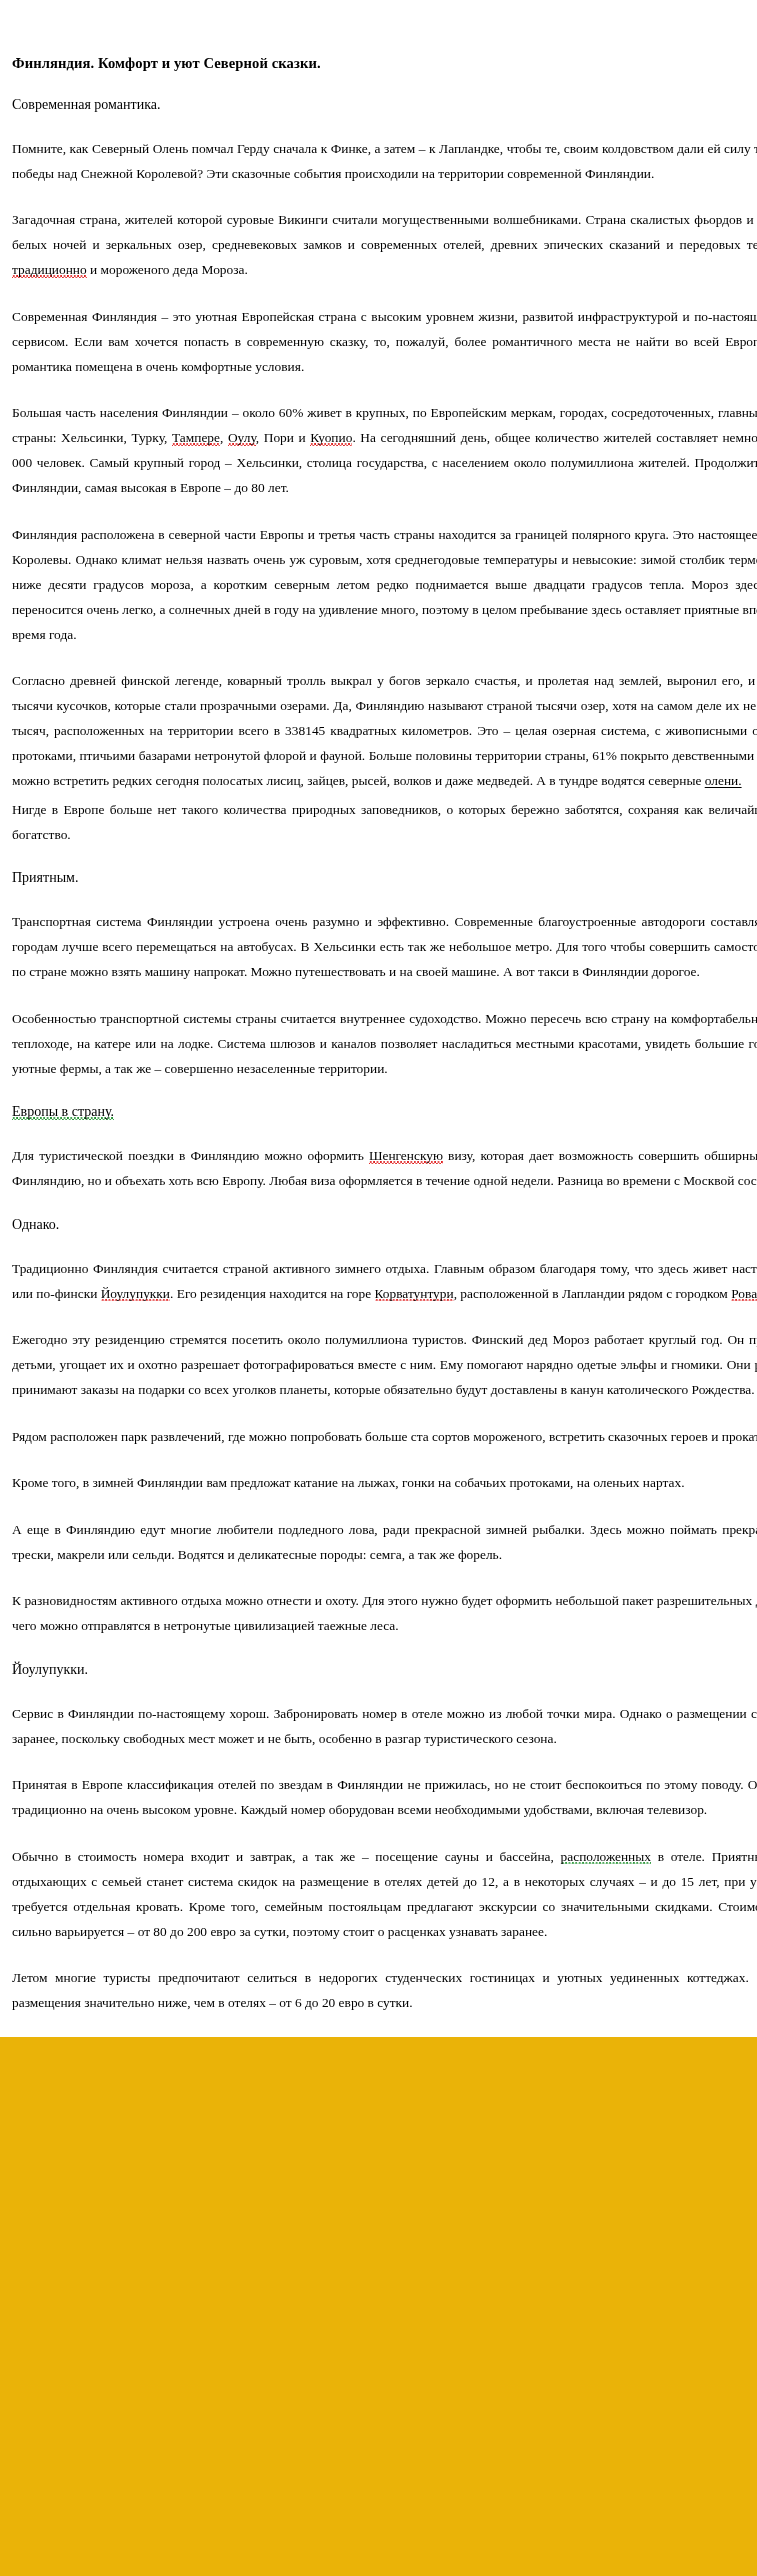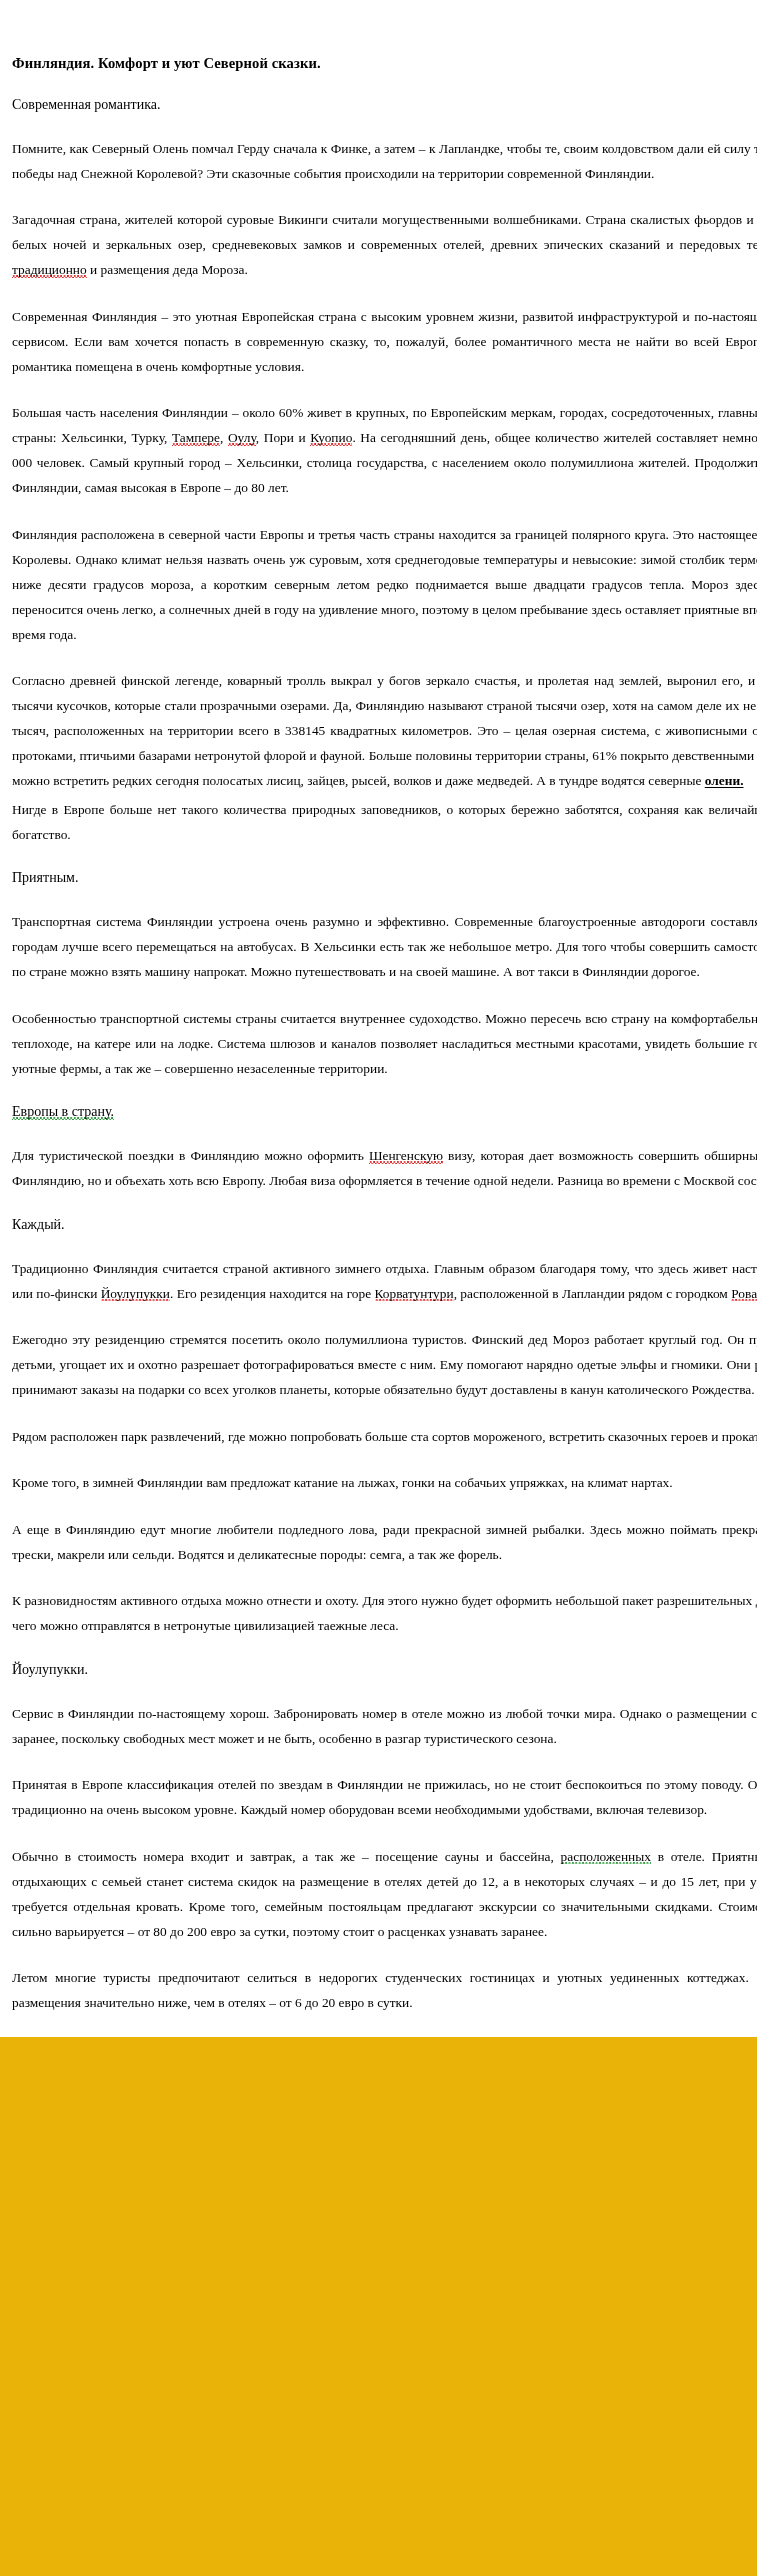--- a/index.html
+++ b/index.html
@@ -101,53 +101,52 @@
     background-image:
       linear-gradient(45deg, transparent 45%, #1a8f2a 45%, #1a8f2a 58%, transparent 58%),
       linear-gradient(-45deg, transparent 45%, #1a8f2a 45%, #1a8f2a 58%, transparent 58%);
     padding-bottom: 0.9px;
   }
   
   .ul {
     text-decoration: underline;
     text-decoration-thickness: 0.9px;
     text-underline-offset: 1.7px;
-    font-weight: bold;
   }
 </style>
 </head>
 <body>
 
 <div id="doc-viewport">
   <div class="corner-artifact"></div>
 
   <div id="doc-page">
     <div class="doc-body">
 
       <h1 class="doc-title">Финляндия. Комфорт и уют Северной сказки.</h1>
 
       <div id="sections-host">
           <h2 class="doc-heading"><span>Современная романтика.</span></h2>
           <p class="doc-para"><span>Помните, как Северный Олень помчал Герду сначала к Финке, а затем – к Лапландке, чтобы те, своим колдовством дали ей силу тысячи воинов для победы над Снежной Королевой? Эти сказочные события происходили на территории современной Финляндии.</span></p>
-          <p class="doc-para"><span>Загадочная страна, жителей которой суровые Викинги считали могущественными волшебниками. Страна скалистых фьордов и северного сияния, белых ночей и зеркальных озер, средневековых замков и современных отелей, древних эпических сказаний и передовых технологий. Родина </span><span class="sp">традиционно</span><span> и размещения деда Мороза.</span></p>
+          <p class="doc-para"><span>Загадочная страна, жителей которой суровые Викинги считали могущественными волшебниками. Страна скалистых фьордов и северного сияния, белых ночей и зеркальных озер, средневековых замков и современных отелей, древних эпических сказаний и передовых технологий. Родина </span><span class="sp">традиционно</span><span> и мороженого деда Мороза.</span></p>
           <p class="doc-para"><span>Современная Финляндия – это уютная Европейская страна с высоким уровнем жизни, развитой инфраструктурой и по-настоящему Европейским сервисом. Если вам хочется попасть в современную сказку, то, пожалуй, более романтичного места не найти во всей Европе. К тому же эта романтика помещена в очень комфортные условия.</span></p>
           <p class="doc-para"><span>Большая часть населения Финляндии – около 60% живет в крупных, по Европейским меркам, городах, сосредоточенных, главным образом, на юге страны: Хельсинки, Турку, </span><span class="sp">Тампере</span><span>, </span><span class="sp">Оулу</span><span>, Пори и </span><span class="sp">Куопио</span><span>. На сегодняшний день, общее количество жителей составляет немногим больше 5 000 000 человек. Самый крупный город – Хельсинки, столица государства, с населением около полумиллиона жителей. Продолжительность жизни в Финляндии, самая высокая в Европе – до 80 лет.</span></p>
           <p class="doc-para"><span>Финляндия расположена в северной части Европы и третья часть страны находится за границей полярного круга. Это настоящее царство Снежной Королевы. Однако климат нельзя назвать очень уж суровым, хотя среднегодовые температуры и невысокие: зимой столбик термометра опускается ниже десяти градусов мороза, а коротким северным летом редко поднимается выше двадцати градусов тепла. Мороз здесь сухой, поэтому переносится очень легко, а солнечных дней в году на удивление много, поэтому в целом пребывание здесь оставляет приятные впечатления в любое время года.</span></p>
           <p class="doc-para tight"><span>Согласно древней финской легенде, коварный тролль выкрал у богов зеркало счастья, и пролетая над землей, выронил его, и оно разбилось на тысячи кусочков, которые стали прозрачными озерами. Да, Финляндию называют страной тысячи озер, хотя на самом деле их не тысячи, а десятки тысяч, расположенных на территории всего в 338145 квадратных километров. Это – целая озерная система, с живописными островами, узкими протоками, птичьими базарами  нетронутой флорой и фауной. Больше половины территории страны, 61% покрыто девственными лесами, в которых можно встретить редких сегодня полосатых лисиц, зайцев, рысей, волков и даже медведей. А в тундре водятся северные </span><span class="ul">олени. </span></p>
           <p class="doc-para"><span>Нигде в Европе больше нет такого количества природных заповедников, о которых бережно заботятся, сохраняя как величайшее национальное богатство.</span></p>
           <h2 class="doc-heading"><span>Приятным.</span></h2>
           <p class="doc-para"><span>Транспортная система Финляндии устроена очень разумно и эффективно. Современные благоустроенные автодороги составляют ее основу. По городам лучше всего перемещаться на автобусах. В Хельсинки есть так же небольшое метро. Для того чтобы совершить самостоятельные поездки по стране можно взять машину напрокат. Можно путешествовать и на своей машине. А вот такси в Финляндии дорогое.</span></p>
           <p class="doc-para"><span>Особенностью транспортной системы страны считается внутреннее судоходство. Можно пересечь всю страну на комфортабельном туристическом теплоходе, на катере или на лодке. Система шлюзов и каналов позволяет насладиться местными красотами, увидеть большие города и маленькие уютные фермы, а так же – совершенно незаселенные территории.</span></p>
           <h2 class="doc-heading"><span class="gr">Европы в страну.</span></h2>
           <p class="doc-para"><span>Для туристической поездки в Финляндию можно оформить </span><span class="sp">Шенгенскую</span><span> визу, которая дает возможность совершить обширный тур не только в Финляндию, но и объехать хоть всю Европу. Любая виза оформляется в течение одной недели. Разница во времени с Москвой составляет один час.</span></p>
-          <h2 class="doc-heading"><span>Каждый.</span></h2>
+          <h2 class="doc-heading"><span>Однако.</span></h2>
           <p class="doc-para"><span>Традиционно Финляндия считается страной активного зимнего отдыха. Главным образом благодаря тому, что здесь живет настоящий Дед Мороз или по-фински </span><span class="sp">Йоулупукки</span><span>. Его резиденция находится на горе </span><span class="sp">Корватунтури</span><span>, расположенной в Лапландии рядом с городком </span><span class="sp">Рованиеми</span></p>
           <p class="doc-para"><span>Ежегодно эту резиденцию стремятся посетить около полумиллиона туристов. Финский дед Мороз работает круглый год. Он проводит встречи с детьми, угощает их и охотно разрешает фотографироваться вместе с ним. Ему помогают нарядно одетые эльфы и гномики. Они разбирают почту и принимают заказы на подарки со всех уголков планеты, которые обязательно будут доставлены в канун католического Рождества.</span></p>
           <p class="doc-para"><span>Рядом расположен парк развлечений, где можно попробовать больше ста сортов мороженого, встретить сказочных героев и прокатиться на олене.</span></p>
-          <p class="doc-para"><span>Кроме того, в зимней Финляндии вам предложат катание на лыжах, гонки на собачьих упряжках, на климат нартах.</span></p>
+          <p class="doc-para"><span>Кроме того, в зимней Финляндии вам предложат катание на лыжах, гонки на собачьих протоками, на оленьих нартах.</span></p>
           <p class="doc-para"><span>А еще в Финляндию едут многие любители подледного лова, ради прекрасной зимней рыбалки. Здесь можно поймать прекрасные экземпляры трески, макрели или сельди. Водятся и деликатесные породы: семга, а так же форель.</span></p>
           <p class="doc-para"><span>К разновидностям активного отдыха можно отнести и охоту. Для этого нужно будет оформить небольшой пакет разрешительных документов, после чего можно отправлятся в нетронутые цивилизацией таежные леса.</span></p>
           <h2 class="doc-heading"><span>Йоулупукки.</span></h2>
           <p class="doc-para"><span>Сервис в Финляндии по-настоящему хорош. Забронировать номер в отеле можно из любой точки мира. Однако о размещении стоит позаботиться заранее, поскольку свободных мест может и не быть, особенно в разгар туристического сезона.</span></p>
           <p class="doc-para"><span>Принятая в Европе классификация отелей по звездам в Финляндии не прижилась, но не стоит беспокоиться по этому поводу. Обслуживают здесь традиционно на очень высоком уровне. Каждый номер оборудован всеми необходимыми удобствами, включая телевизор.</span></p>
           <p class="doc-para"><span>Обычно в стоимость номера входит и завтрак, а так же – посещение сауны и бассейна, </span><span class="gr">расположенных</span><span> в отеле. Приятным моментом для отдыхающих с семьей станет система скидок на размещение в отелях детей до 12, а в некоторых случаях – и до 15 лет, при условии, что им не требуется отдельная кровать. Кроме того, семейным постояльцам предлагают экскурсии со значительными скидками. Стоимость отелей очень сильно варьируется – от 80 до 200 евро за сутки, поэтому стоит о расценках узнавать заранее.</span></p>
           <p class="doc-para"><span>Летом многие туристы предпочитают селиться в недорогих студенческих гостиницах и уютных уединенных коттеджах. Стоимость такого размещения значительно ниже, чем в отелях – от 6 до 20 евро в сутки.</span></p>
         </div>
 
     </div>

